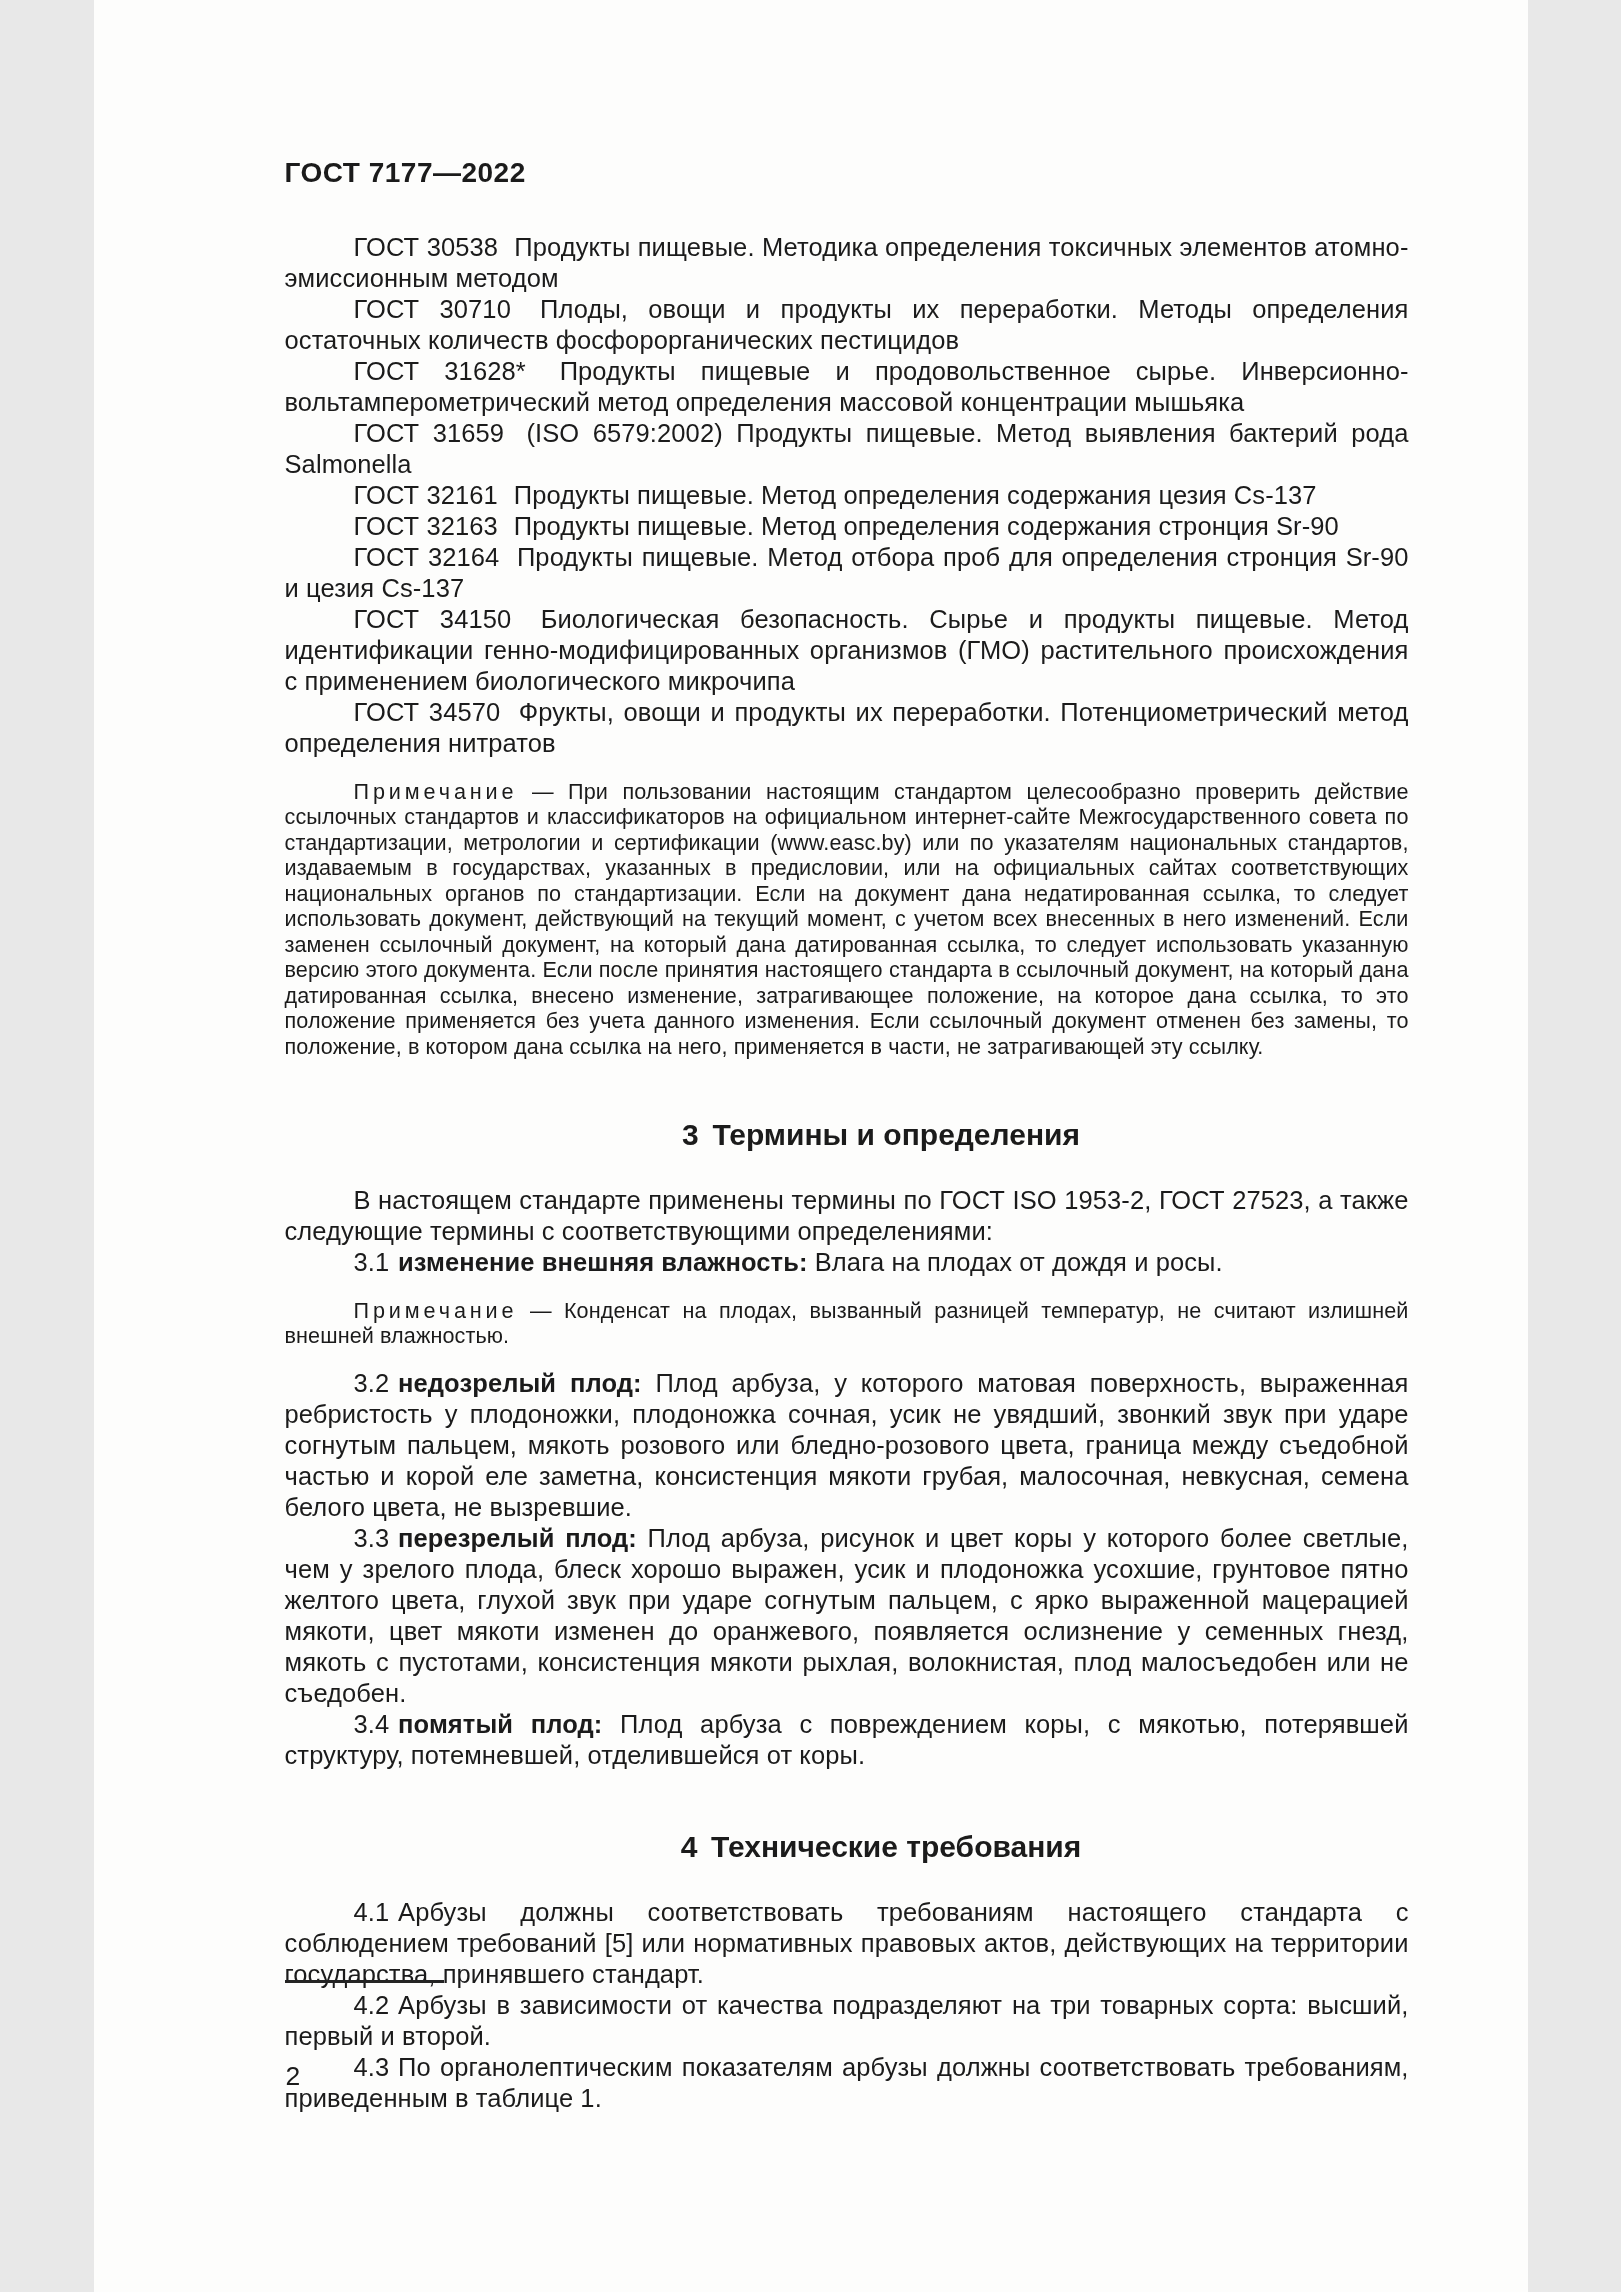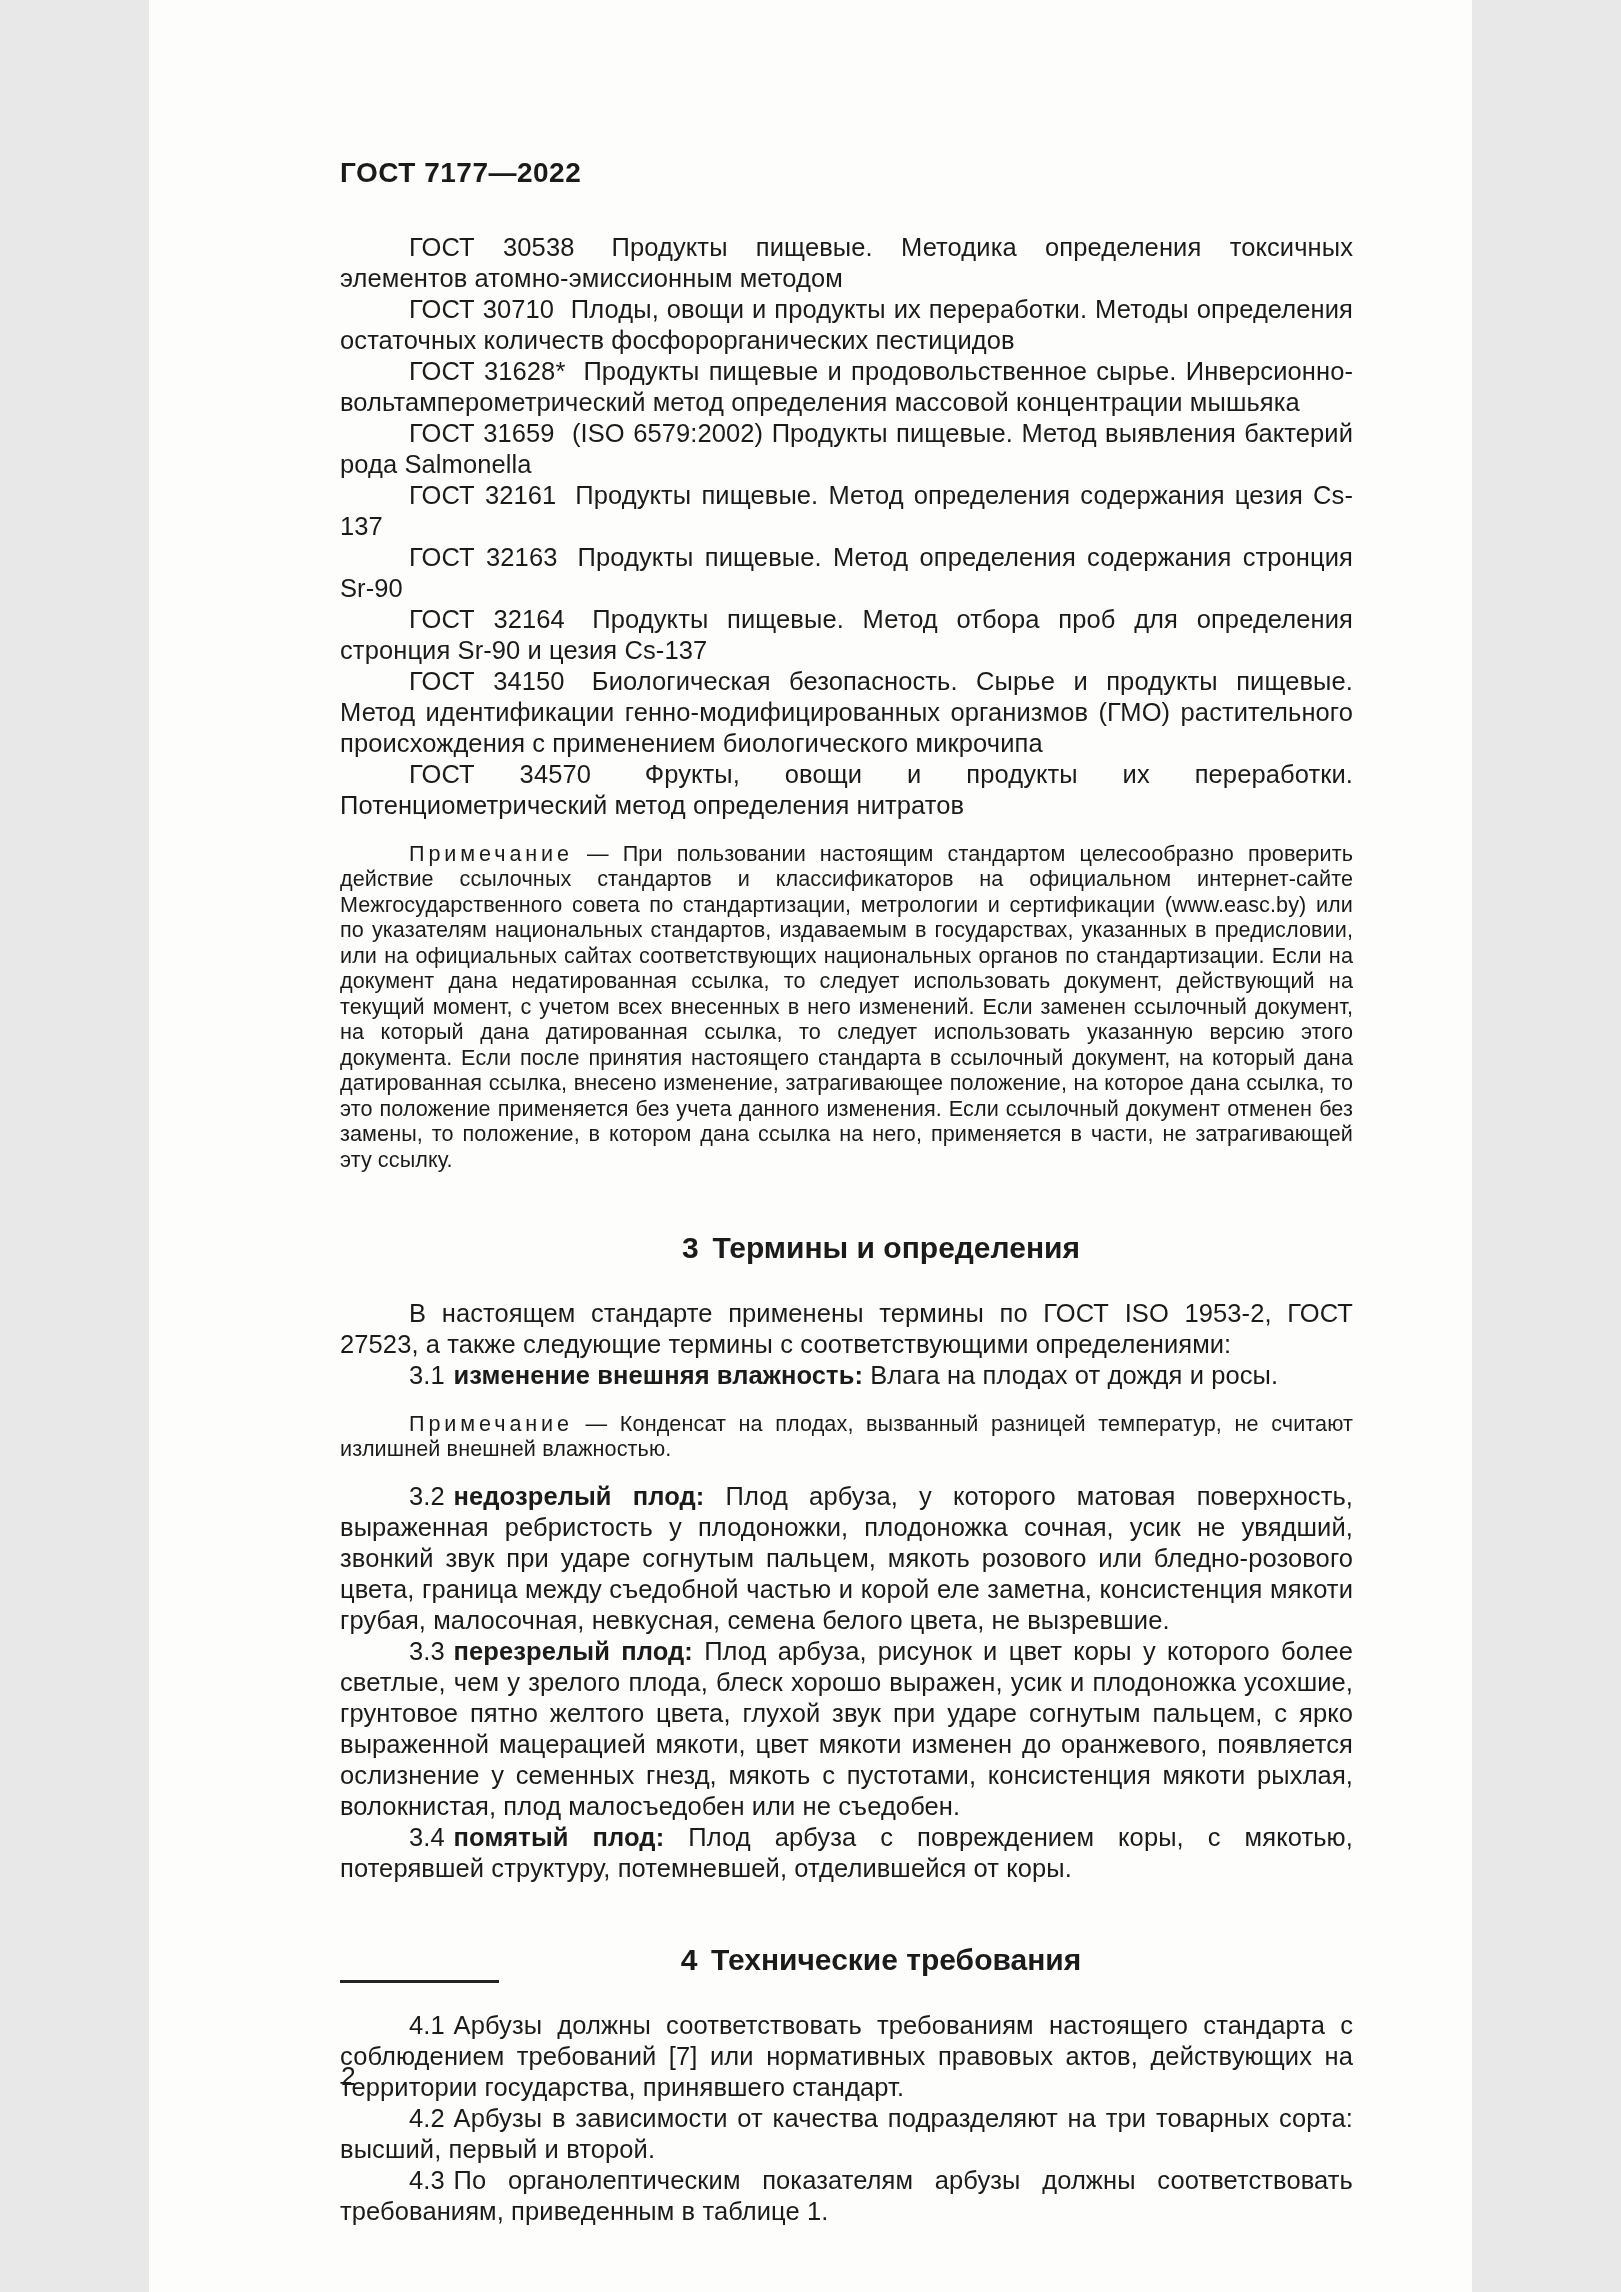--- a/index.html
+++ b/index.html
@@ -1,18 +1,18 @@
 <!DOCTYPE html>
 <html lang="ru"><head>
 <meta charset="utf-8">
 <style>
   html, body { margin: 0; padding: 0; background: #e8e8e8; }
   .page {
     position: relative;
-    width: 1323px;
+    width: 1434px;
     height: 2293px;
     margin: 0 auto;
     background: #fdfdfc;
     color: #1b1b1b;
     font-family: "Liberation Sans", sans-serif;
     box-sizing: border-box;
     padding: 157px 119px 0 191px;
     overflow: hidden;
   }
   .doc-header {
@@ -106,21 +106,21 @@
   <p class="note"><span class="note-label">Примечание</span> <span>— Конденсат на плодах, вызванный разницей температур, не считают излишней внешней влажностью.</span></p>
 
   <p class="body"><span class="num">3.2</span><span class="term-name">недозрелый плод:</span> <span>Плод арбуза, у которого матовая поверхность, выраженная ребристость у плодоножки, плодоножка сочная, усик не увядший, звонкий звук при ударе согнутым пальцем, мякоть розового или бледно-розового цвета, граница между съедобной частью и корой еле заметна, консистенция мякоти грубая, малосочная, невкусная, семена белого цвета, не вызревшие.</span></p>
 
   <p class="body"><span class="num">3.3</span><span class="term-name">перезрелый плод:</span> <span>Плод арбуза, рисунок и цвет коры у которого более светлые, чем у зрелого плода, блеск хорошо выражен, усик и плодоножка усохшие, грунтовое пятно желтого цвета, глухой звук при ударе согнутым пальцем, с ярко выраженной мацерацией мякоти, цвет мякоти изменен до оранжевого, появляется ослизнение у семенных гнезд, мякоть с пустотами, консистенция мякоти рыхлая, волокнистая, плод малосъедобен или не съедобен.</span></p>
 
   <p class="body"><span class="num">3.4</span><span class="term-name">помятый плод:</span> <span>Плод арбуза с повреждением коры, с мякотью, потерявшей структуру, потемневшей, отделившейся от коры.</span></p>
 
   <div class="section-heading"><span class="heading-num">4</span><span>Технические требования</span></div>
 
-  <p class="body"><span class="num">4.1</span><span>Арбузы должны соответствовать требованиям настоящего стандарта с соблюдением требований [7] или нормативных правовых актов, действующих на территории государства, принявшего стандарт.</span></p>
+  <p class="body"><span class="num">4.1</span><span>Арбузы должны соответствовать требованиям настоящего стандарта с соблюдением требований [5] или нормативных правовых актов, действующих на территории государства, принявшего стандарт.</span></p>
 
   <p class="body"><span class="num">4.2</span><span>Арбузы в зависимости от качества подразделяют на три товарных сорта: высший, первый и второй.</span></p>
 
   <p class="body"><span class="num">4.3</span><span>По органолептическим показателям арбузы должны соответствовать требованиям, приведенным в таблице 1.</span></p>
 
   <div class="footnote-block">
     <hr class="footnote-rule">
   </div>
 
   <div class="page-num">2</div>

